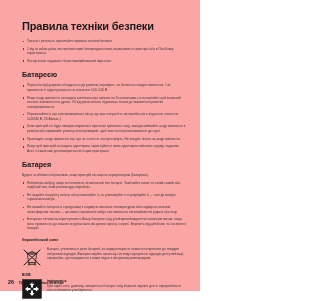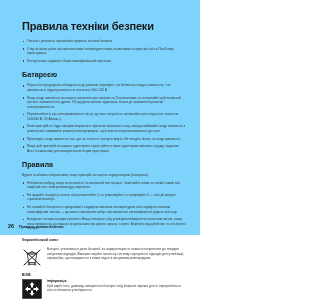--- a/index.html
+++ b/index.html
@@ -12,24 +12,24 @@
     height: 301px;
     overflow: hidden;
     font-family: "Liberation Sans", sans-serif;
     color: #231f20;
     -webkit-font-smoothing: antialiased;
   }
 
   .page {
     position: relative;
     width: 200px;
-    height: 235px;
+    height: 291px;
     box-sizing: border-box;
     padding: 20px 14px 0 22px;
-    background: #7dd3fc;
+    background: #fca5a5;
   }
 
   .page-title {
     font-size: 11px;
     font-weight: bold;
     letter-spacing: -0.2px;
     line-height: 12px;
     margin: 0 0 7px 0;
     color: #1a1a1a;
   }
@@ -164,21 +164,21 @@
 
   <ul class="bullets">
     <li>Перш ніж під'єднувати обладнання до розетки, перевірте, чи безпечна напруга живлення, і чи правильно її відрегульовано на значення 100–240 В.</li>
     <li>Якщо шнур живлення оснащено штепсельною вилкою на 3 контактами, не вставляйте цей захисний контакт заземлення в дроти. Об'єднуючи кабель підключає тільки до заземленої розетки електроживлення.</li>
     <li>Переконайтеся, що електромережа в місці, що має потужність автомобільного з'єднання значення 100/240 В, 20 А/макс.).</li>
     <li>Коли пристрій не буде використовуватися протягом тривалого часу, завжди виймайте шнур живлення з розетки або вимикайте розетку електромережі, щоб звести енергоспоживання до нуля.</li>
     <li>Прокладіть шнур живлення так, що на нього не наступатимуть. Не кладіть нічого на шнур живлення.</li>
     <li>Якщо цей пристрій оснащено адаптером, користуйтеся лише адаптером змінного струму, наданим Асеr і схваленим для використання із цим пристроєм.</li>
   </ul>
 
-  <h2 class="section-heading">Правила</h2>
+  <h2 class="section-heading">Батарея</h2>
 
   <p class="intro-para">Будьте особливо обережними, якщо пристрій оснащено акумулятором (батареєю).</p>
 
   <ul class="bullets">
     <li>Небезпека вибуху, якщо встановлено неналежний тип батареї. Замінюйте лише на такий самий або подібний тип, який рекомендує виробник.</li>
     <li>Не кидайте батареї у вогонь або розпалюйте її, не розламуйте і не розрізуйте її — такі дії можуть спричинити вибух.</li>
     <li>Не лишайте батарею в середовищі з надмірно високою температурою або надмірно низьким атмосферним тиском — це може спричинити вибух або витікання легкозаймистої рідини або газу.</li>
     <li>Батареєю не можна користуватися. Вашу батарею слід утилізувати/видаляти належним чином, якщо вона правильно, до вашого внутрішнього місцевого органу і служб. Бережіть від дітей мис та неспалені батареї.</li>
   </ul>
 

